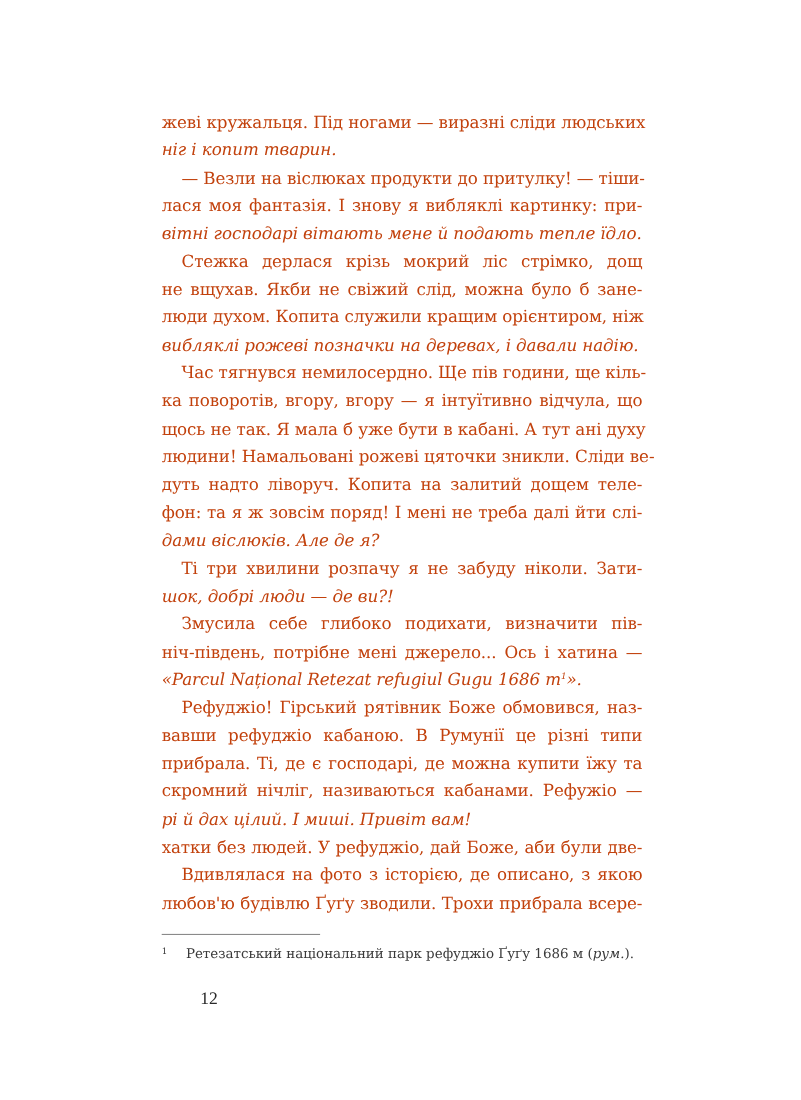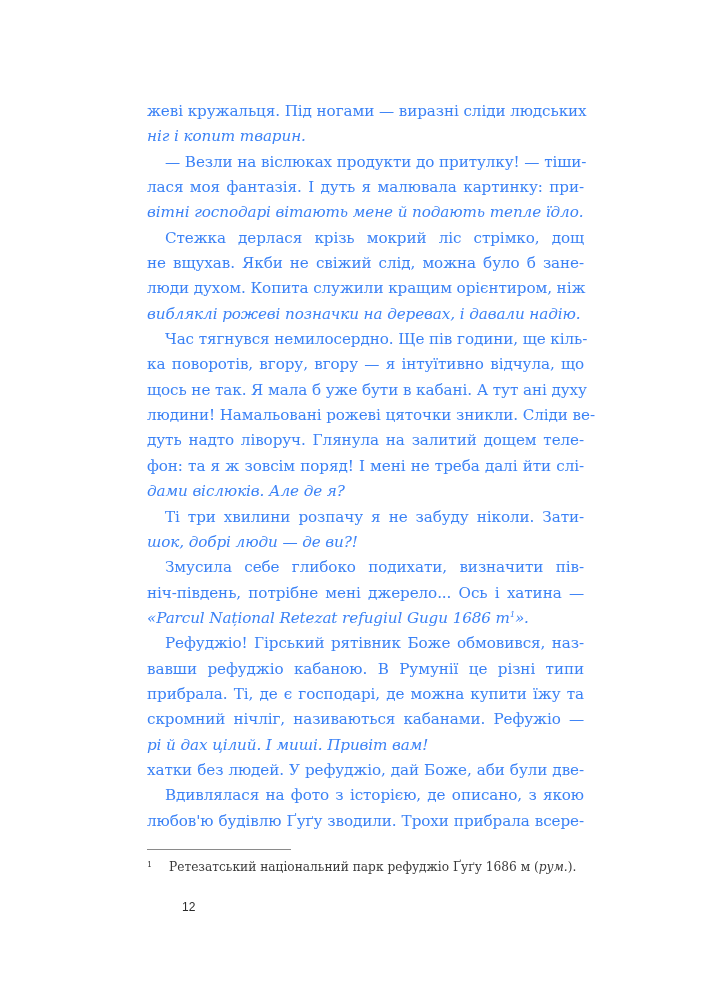--- a/index.html
+++ b/index.html
@@ -5,21 +5,21 @@
   html, body { margin: 0; padding: 0; background: #ffffff; }
   body { width: 728px; height: 1000px; position: relative; overflow: hidden; }
   .page {
     position: absolute;
     left: 147px;
     top: 99px;
     width: 437px;
     font-family: "DejaVu Serif", "Liberation Serif", serif;
     font-size: 15.2px;
     line-height: 25.35px;
-    color: #3b82f6;
+    color: #c2410c;
     letter-spacing: -0.1px;
   }
   .line {
     display: block;
     white-space: nowrap;
     text-align: justify;
     text-align-last: justify;
     height: 25.35px;
   }
   .line.last { text-align-last: left; font-style: italic; }
@@ -42,43 +42,43 @@
     font-size: 12.2px;
     color: #3a3a3a;
     white-space: nowrap;
   }
   .footnote .marker { display: inline-block; width: 22px; font-size: 8px; vertical-align: 4px; }
   .footnote em { font-style: italic; }
   .page-number {
     position: absolute;
     left: 182px;
     top: 900px;
-    font-family: Liberation Sans, sans-serif;
-    font-size: 12px;
+    font-family: Liberation Serif, serif;
+    font-size: 16px;
     color: #2a2a2a;
   }
 </style>
 </head>
 <body>
 
 <div class="page" id="body-text">
     <span class="line"><span>жеві кружальця. Під ногами — виразні сліди людських</span></span>
     <span class="line last"><span>ніг і копит тварин.</span></span>
     <span class="line indent"><span>— Везли на віслюках продукти до притулку! — тіши-</span></span>
-    <span class="line"><span>лася моя фантазія. І дуть я малювала картинку: при-</span></span>
+    <span class="line"><span>лася моя фантазія. І знову я вибляклі картинку: при-</span></span>
     <span class="line last"><span>вітні господарі вітають мене й подають тепле їдло.</span></span>
     <span class="line indent"><span>Стежка дерлася крізь мокрий ліс стрімко, дощ</span></span>
     <span class="line"><span>не вщухав. Якби не свіжий слід, можна було б зане-</span></span>
     <span class="line"><span>люди духом. Копита служили кращим орієнтиром, ніж</span></span>
     <span class="line last"><span>вибляклі рожеві позначки на деревах, і давали надію.</span></span>
     <span class="line indent"><span>Час тягнувся немилосердно. Ще пів години, ще кіль-</span></span>
     <span class="line"><span>ка поворотів, вгору, вгору — я інтуїтивно відчула, що</span></span>
     <span class="line"><span>щось не так. Я мала б уже бути в кабані. А тут ані духу</span></span>
     <span class="line"><span>людини! Намальовані рожеві цяточки зникли. Сліди ве-</span></span>
-    <span class="line"><span>дуть надто ліворуч. Глянула на залитий дощем теле-</span></span>
+    <span class="line"><span>дуть надто ліворуч. Копита на залитий дощем теле-</span></span>
     <span class="line"><span>фон: та я ж зовсім поряд! І мені не треба далі йти слі-</span></span>
     <span class="line last"><span>дами віслюків. Але де я?</span></span>
     <span class="line indent"><span>Ті три хвилини розпачу я не забуду ніколи. Зати-</span></span>
     <span class="line last"><span>шок, добрі люди — де ви?!</span></span>
     <span class="line indent"><span>Змусила себе глибоко подихати, визначити пів-</span></span>
     <span class="line"><span>ніч-південь, потрібне мені джерело... Ось і хатина —</span></span>
     <span class="line last"><span>«Parcul Național Retezat refugiul Gugu 1686 m</span><sup class="fn">1</sup><span>».</span></span>
     <span class="line indent"><span>Рефуджіо! Гірський рятівник Боже обмовився, наз-</span></span>
     <span class="line"><span>вавши рефуджіо кабаною. В Румунії це різні типи</span></span>
     <span class="line"><span>прибрала. Ті, де є господарі, де можна купити їжу та</span></span>

